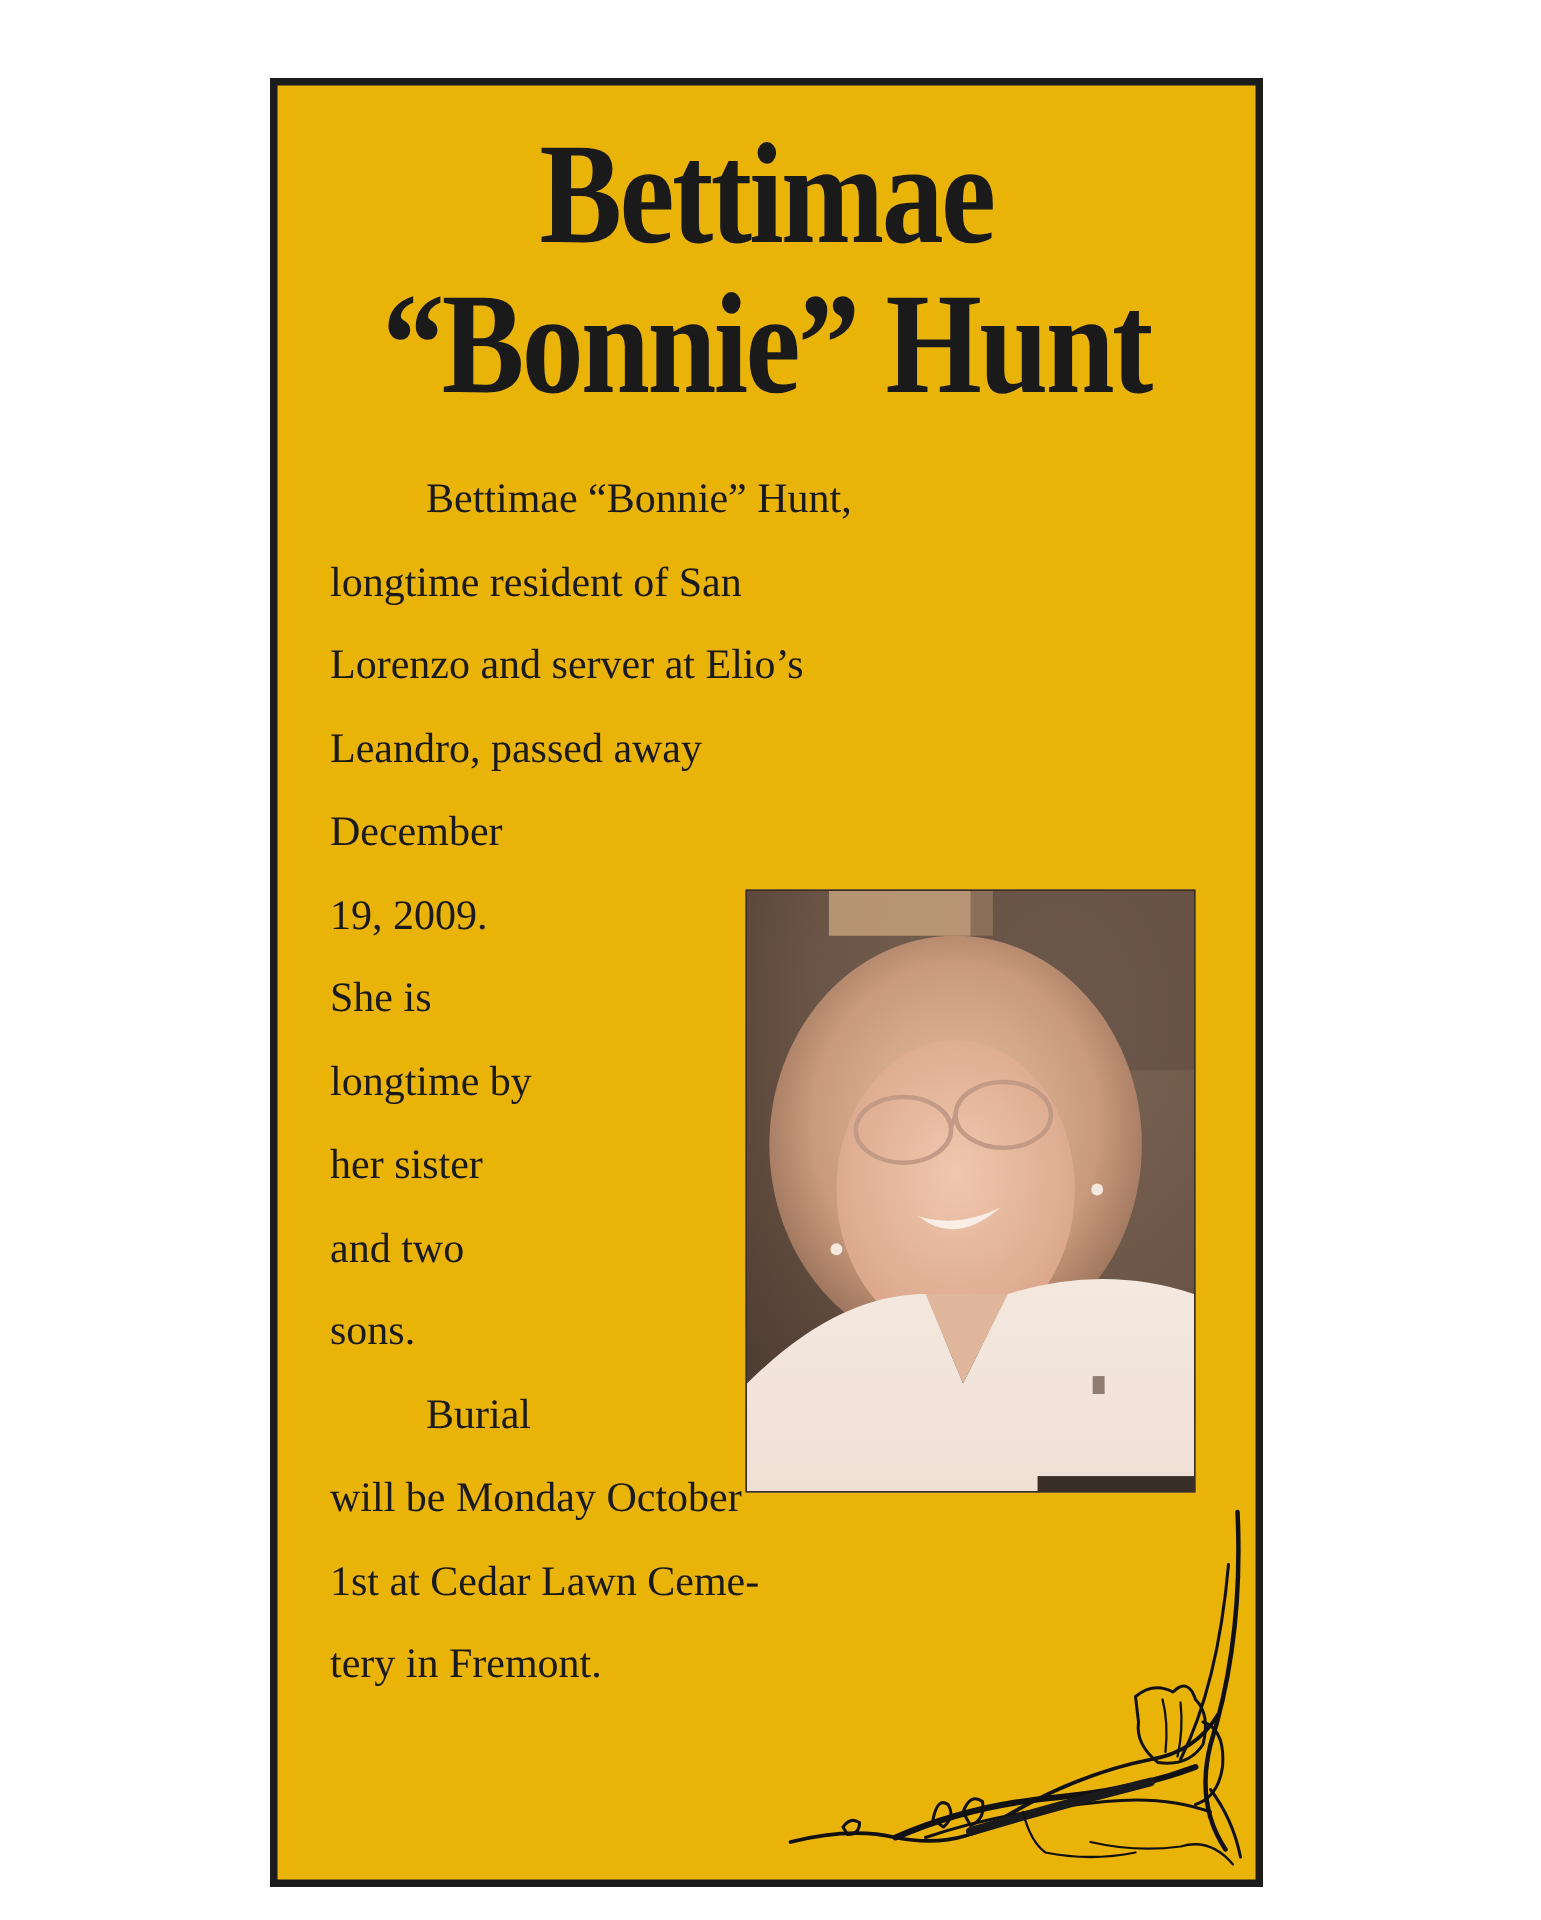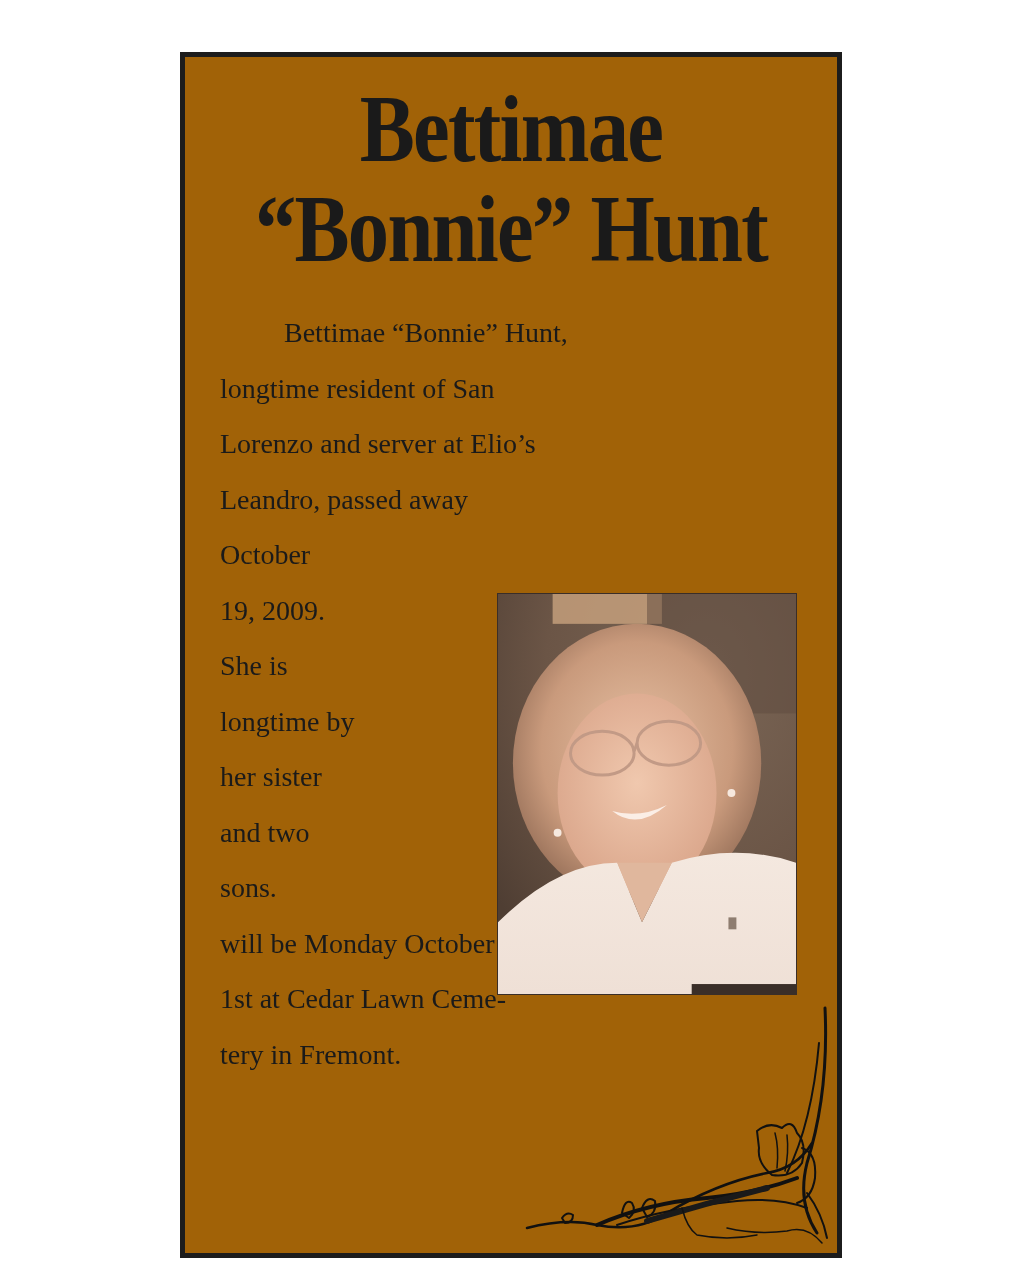--- a/index.html
+++ b/index.html
@@ -15,21 +15,21 @@
       font-family: "Liberation Serif", "DejaVu Serif", serif;
       color: #1a1a1a;
     }
     .notice-box {
       position: absolute;
       left: 180px;
       top: 52px;
       width: 652px;
       height: 1196px;
       border: 5px solid #1c1c1c;
-      background: #a16207;
+      background: #eab308;
     }
     .title {
       position: absolute;
       left: 0;
       top: 22px;
       width: 100%;
       text-align: center;
       font-family: "Liberation Serif", "DejaVu Serif", serif;
       font-weight: bold;
       font-size: 96px;
@@ -94,27 +94,28 @@
   <h1 class="title">
     <span class="line">Bettimae</span>
     <span class="line">“Bonnie” Hunt</span>
   </h1>
 
   <div class="body-text">
     <span class="ln"><span class="indent"></span><span>Bettimae “Bonnie” Hunt,</span></span>
     <span class="ln">longtime resident of San</span>
     <span class="ln">Lorenzo and server at Elio’s</span>
     <span class="ln">Leandro, passed away</span>
-    <span class="ln">October</span>
+    <span class="ln">December</span>
     <span class="ln">19, 2009.</span>
     <span class="ln">She is</span>
     <span class="ln">longtime by</span>
     <span class="ln">her sister</span>
     <span class="ln">and two</span>
     <span class="ln">sons.</span>
+    <span class="ln"><span class="indent"></span><span>Burial</span></span>
     <span class="ln">will be Monday October</span>
     <span class="ln">1st at Cedar Lawn Ceme-</span>
     <span class="ln">tery in Fremont.</span>
   </div>
 
   <div class="photo" title="Portrait photo of Bettimae “Bonnie” Hunt smiling, wearing glasses and a white blouse">
     <svg viewBox="0 0 300 402" preserveAspectRatio="none">
       <defs>
         <radialGradient id="bg" cx="70%" cy="20%" r="90%">
           <stop offset="0%" stop-color="#7a6656"></stop>

